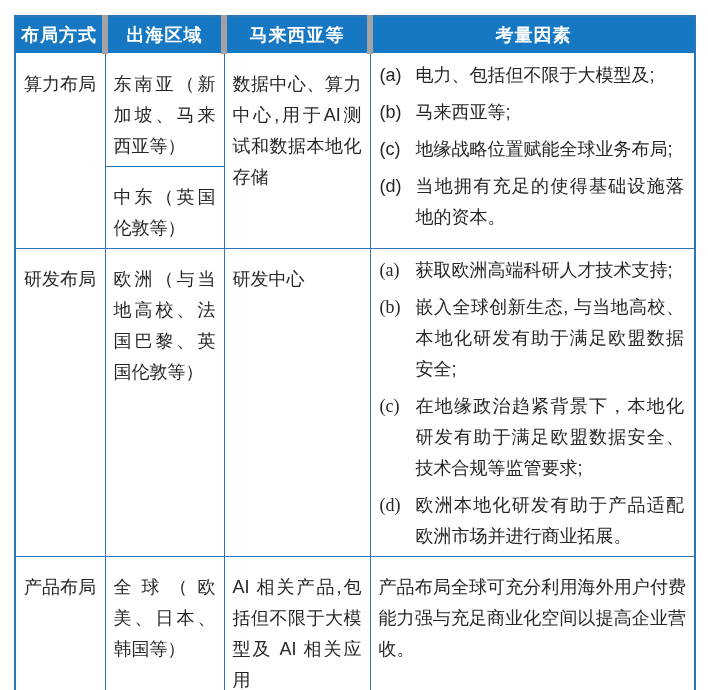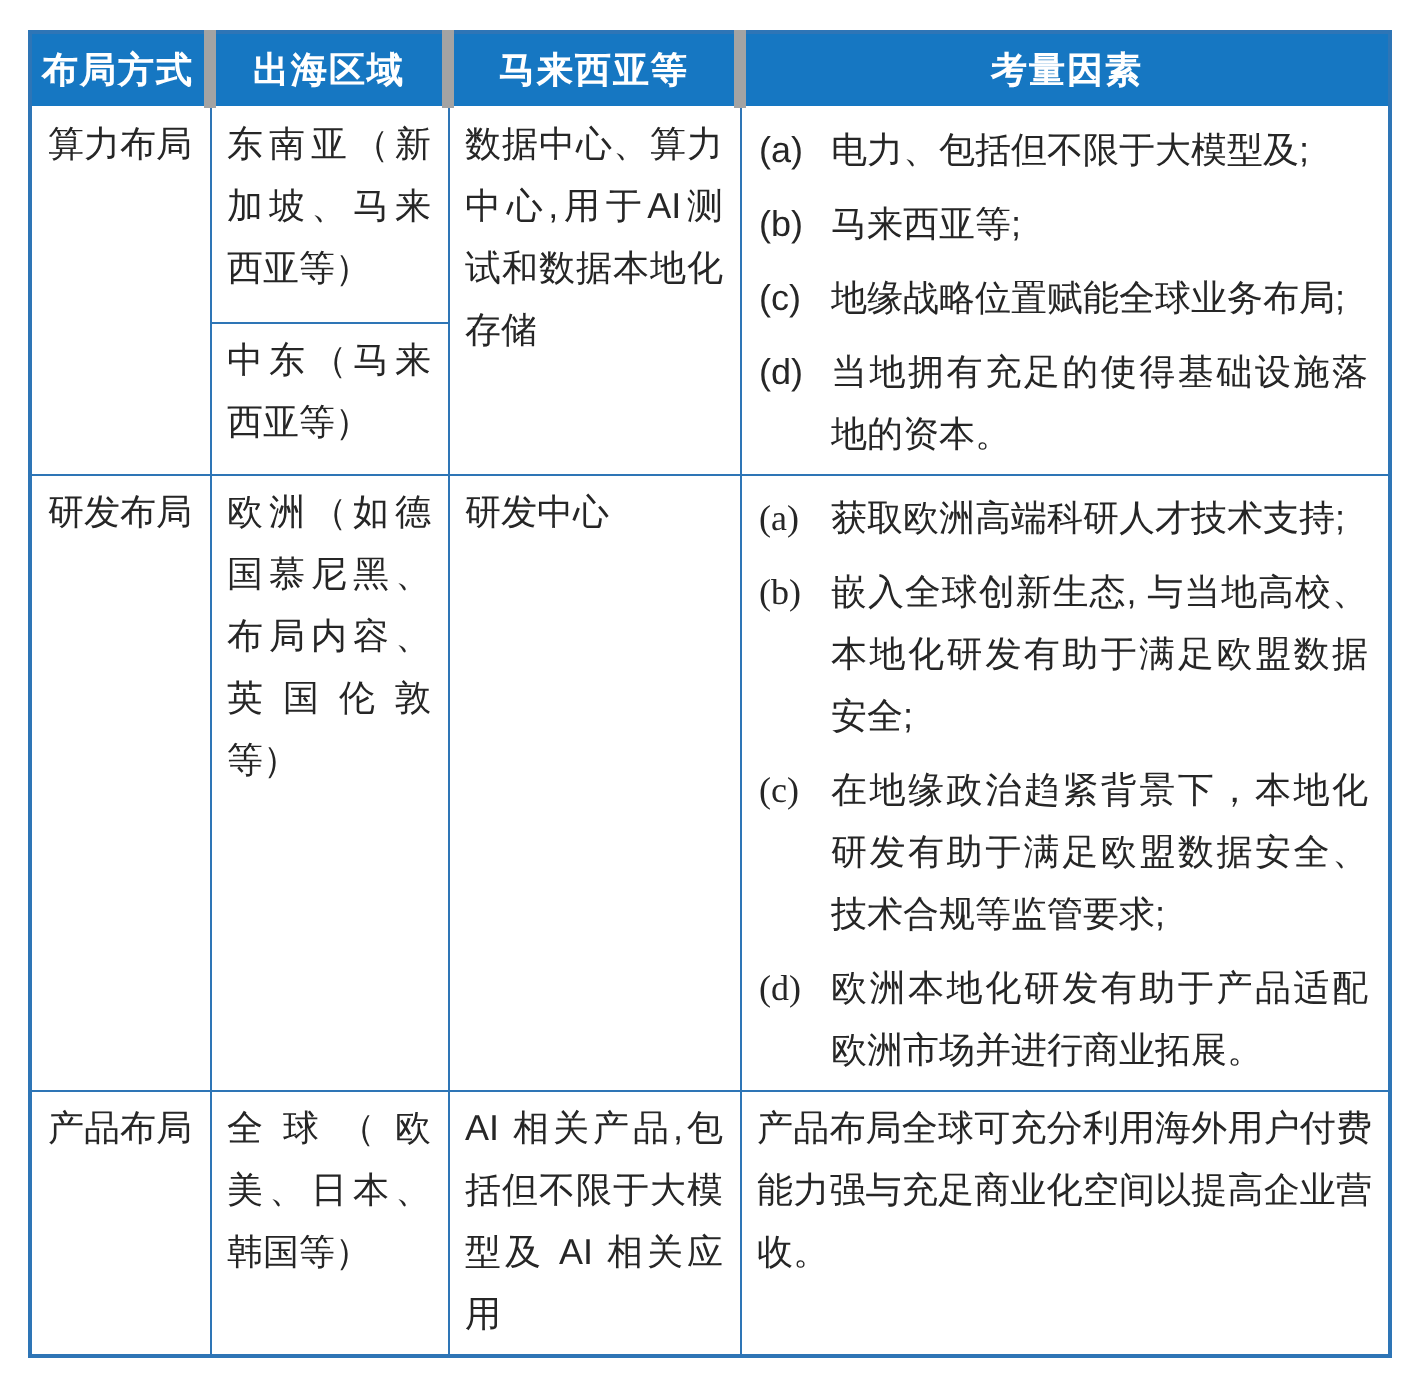--- a/index.html
+++ b/index.html
@@ -31,21 +31,21 @@
     vertical-align:middle;
     padding:0 2px;
     letter-spacing:1px;
     border-left:6px solid #a3a3a3;
     border-bottom:1px solid #ffffff;
   }
   th:first-child{border-left:none;}
   td{
     border:1px solid var(--border);
     vertical-align:top;
-    padding:3px 8px 4px 8px;
+    padding:15px 8px 4px 8px;
     font-size:18px;
     line-height:31px;
     text-align:justify;
     word-break:break-all;
   }
   td.method{text-align:left;}
   .factors{padding:6px 10px 4px 9px;}
   .fli{display:flex;margin-bottom:6px;}
   .fli:last-child{margin-bottom:0;}
   .fm{width:36px;flex:none;}
@@ -90,26 +90,26 @@
             <span class="fm">(c)</span>
             <span class="ft">地缘战略位置赋能全球业务布局;</span>
           </div>
           <div class="fli">
             <span class="fm">(d)</span>
             <span class="ft">当地拥有充足的使得基础设施落地的资本。</span>
           </div>
         </td>
       </tr>
       <tr>
-        <td style="height:70px">中东（马来西亚等）</td>
+        <td style="height:70px">中东（英国伦敦等）</td>
       </tr>
 
       <tr>
         <td class="method">研发布局</td>
-        <td style="height:307px">欧洲（如德国慕尼黑、布局内容、英国伦敦等）</td>
+        <td style="height:307px">欧洲（与当地高校、法国巴黎、英国伦敦等）</td>
         <td>研发中心</td>
         <td class="factors serif">
           <div class="fli">
             <span class="fm">(a)</span>
             <span class="ft">获取欧洲高端科研人才技术支持;</span>
           </div>
           <div class="fli">
             <span class="fm">(b)</span>
             <span class="ft">嵌入全球创新生态, 与当地高校、本地化研发有助于满足欧盟数据安全;</span>
           </div>

